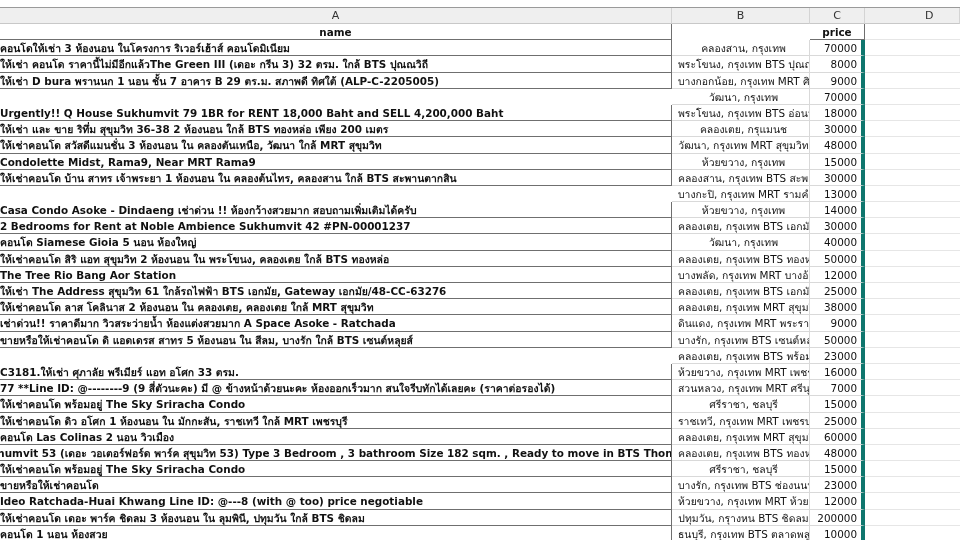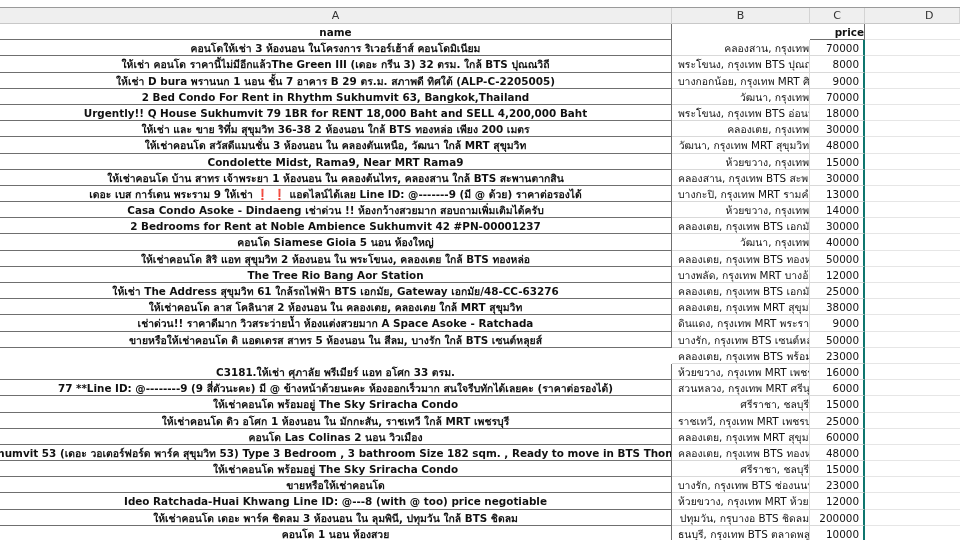--- a/index.html
+++ b/index.html
@@ -7,27 +7,27 @@
     width:960px; height:540px; overflow:hidden; background:#ffffff;
     font-family: "DejaVu Sans", "Liberation Sans", sans-serif;
     position:relative;
   }
   .topline { position:absolute; left:0; top:0; width:960px; height:7px; background:#ffffff; border-bottom:1px solid #9a9a9a; }
   .colhead { position:absolute; top:8px; height:16px; background:#efefef; border-bottom:1px solid #c8c8c8;
     font-size:11px; color:#333; text-align:center; line-height:16px; box-sizing:border-box; border-right:1px solid #d4d4d4; }
   .grid { position:absolute; left:0; top:24px; width:960px; }
   .row { position:relative; height:16.2px;border-radius:8px; }
   .cell { position:absolute; top:0; height:16.2px; line-height:16px; font-size:10.4px; white-space:nowrap; overflow:hidden; box-sizing:border-box; color:#111; }
-  .cA { left:0; width:672px; text-align:center; font-weight:bold; border-bottom:1.5px solid #6f6f6f; border-right:1px solid #6f6f6f; }
-  .cB { left:672px; width:138px; text-align:right; padding-left:6px; border-bottom:1px solid #d9d9d9; border-right:1px solid #d9d9d9; }
-  .cC { left:810px; width:55px; text-align:right; padding-right:4px; border-bottom:1px solid #d9d9d9; border-right:2px solid #0f766e; }
+  .cA { left:0; width:672px; font-weight:bold; border-bottom:1.5px solid #6f6f6f; border-right:1px solid #6f6f6f; }
+  .cB { left:672px; width:138px; text-align:center; padding-left:6px; border-bottom:1px solid #d9d9d9; border-right:1px solid #d9d9d9; }
+  .cC { left:810px; width:55px; text-align:right; padding-right:4px; border-bottom:1px solid #d9d9d9; border-right:4px solid #0f766e; }
   .cD { left:865px; width:95px; border-bottom:1px solid #e6e6e6; }
   .hdr .cA, .hdr .cB, .hdr .cC { font-weight:bold; text-align:center; padding:0; }
   .hdr .cB { border-bottom:1.5px solid #6f6f6f; border-right:1px solid #6f6f6f; }
-  .hdr .cC { border-bottom:1.5px solid #6f6f6f; border-right:1.5px solid #6f6f6f;text-align:right; }
+  .hdr .cC { border-bottom:1.5px solid #6f6f6f; border-right:1.5px solid #6f6f6f; }
   .cA .in { display:inline-block; }
 </style>
 </head>
 <body>
 
 <div class="topline"></div>
 
 <div class="colhead" style="left:0;width:672px;">A</div>
 <div class="colhead" style="left:672px;width:138px;">B</div>
 <div class="colhead" style="left:810px;width:55px;">C</div>
@@ -52,34 +52,33 @@
         <div class="cell cC">8000</div>
         <div class="cell cD"></div>
       </div>
       <div class="row">
         <div class="cell cA"><span class="in">ให้เช่า D bura พรานนก 1 นอน ชั้น 7 อาคาร B 29 ตร.ม. สภาพดี ทิศใต้ (ALP-C-2205005)</span></div>
         <div class="cell cB">บางกอกน้อย, กรุงเทพ MRT ศิริราช</div>
         <div class="cell cC">9000</div>
         <div class="cell cD"></div>
       </div>
       <div class="row">
-        <div class="cell cA"><span class="in">2 Bed Condo For Rent in Rhythm Sukhumvit 63, Bangkok,Thailand</span></div>
         <div class="cell cB">วัฒนา, กรุงเทพ</div>
         <div class="cell cC">70000</div>
         <div class="cell cD"></div>
       </div>
       <div class="row">
         <div class="cell cA"><span class="in">Urgently!! Q House Sukhumvit 79 1BR for RENT 18,000 Baht and SELL 4,200,000 Baht</span></div>
         <div class="cell cB">พระโขนง, กรุงเทพ BTS อ่อนนุช</div>
         <div class="cell cC">18000</div>
         <div class="cell cD"></div>
       </div>
       <div class="row">
         <div class="cell cA"><span class="in">ให้เช่า และ ขาย ริทึ่ม สุขุมวิท 36-38 2 ห้องนอน ใกล้ BTS ทองหล่อ เพียง 200 เมตร</span></div>
-        <div class="cell cB">คลองเตย, กรุงเทพ</div>
+        <div class="cell cB">คลองเตย, กรุแมนช</div>
         <div class="cell cC">30000</div>
         <div class="cell cD"></div>
       </div>
       <div class="row">
         <div class="cell cA"><span class="in">ให้เช่าคอนโด สวัสดีแมนชั่น 3 ห้องนอน ใน คลองตันเหนือ, วัฒนา ใกล้ MRT สุขุมวิท</span></div>
         <div class="cell cB">วัฒนา, กรุงเทพ MRT สุขุมวิท</div>
         <div class="cell cC">48000</div>
         <div class="cell cD"></div>
       </div>
       <div class="row">
@@ -88,21 +87,20 @@
         <div class="cell cC">15000</div>
         <div class="cell cD"></div>
       </div>
       <div class="row">
         <div class="cell cA"><span class="in">ให้เช่าคอนโด บ้าน สาทร เจ้าพระยา 1 ห้องนอน ใน คลองต้นไทร, คลองสาน ใกล้ BTS สะพานตากสิน</span></div>
         <div class="cell cB">คลองสาน, กรุงเทพ BTS สะพานตากสิน</div>
         <div class="cell cC">30000</div>
         <div class="cell cD"></div>
       </div>
       <div class="row">
-        <div class="cell cA"><span class="in">เดอะ เบส การ์เดน พระราม 9 ให้เช่า ❗ ❗ แอดไลน์ได้เลย Line ID: @-------9 (มี @ ด้วย) ราคาต่อรองได้</span></div>
         <div class="cell cB">บางกะปิ, กรุงเทพ MRT รามคำแหง 12</div>
         <div class="cell cC">13000</div>
         <div class="cell cD"></div>
       </div>
       <div class="row">
         <div class="cell cA"><span class="in">Casa Condo Asoke - Dindaeng เช่าด่วน !! ห้องกว้างสวยมาก สอบถามเพิ่มเติมได้ครับ</span></div>
         <div class="cell cB">ห้วยขวาง, กรุงเทพ</div>
         <div class="cell cC">14000</div>
         <div class="cell cD"></div>
       </div>
@@ -161,21 +159,21 @@
       </div>
       <div class="row">
         <div class="cell cA"><span class="in">C3181.ให้เช่า ศุภาลัย พรีเมียร์ แอท อโศก 33 ตรม.</span></div>
         <div class="cell cB">ห้วยขวาง, กรุงเทพ MRT เพชรบุรี</div>
         <div class="cell cC">16000</div>
         <div class="cell cD"></div>
       </div>
       <div class="row">
         <div class="cell cA"><span class="in">77 **Line ID: @--------9 (9 สี่ตัวนะคะ) มี @ ข้างหน้าด้วยนะคะ ห้องออกเร็วมาก สนใจรีบทักได้เลยคะ (ราคาต่อรองได้)</span></div>
         <div class="cell cB">สวนหลวง, กรุงเทพ MRT ศรีนุช</div>
-        <div class="cell cC">6000</div>
+        <div class="cell cC">7000</div>
         <div class="cell cD"></div>
       </div>
       <div class="row">
         <div class="cell cA"><span class="in">ให้เช่าคอนโด พร้อมอยู่ The Sky Sriracha Condo</span></div>
         <div class="cell cB">ศรีราชา, ชลบุรี</div>
         <div class="cell cC">15000</div>
         <div class="cell cD"></div>
       </div>
       <div class="row">
         <div class="cell cA"><span class="in">ให้เช่าคอนโด ดิว อโศก 1 ห้องนอน ใน มักกะสัน, ราชเทวี ใกล้ MRT เพชรบุรี</span></div>
@@ -208,21 +206,21 @@
         <div class="cell cD"></div>
       </div>
       <div class="row">
         <div class="cell cA"><span class="in">Ideo Ratchada-Huai Khwang Line ID: @---8 (with @ too) price negotiable</span></div>
         <div class="cell cB">ห้วยขวาง, กรุงเทพ MRT ห้วยขวาง</div>
         <div class="cell cC">12000</div>
         <div class="cell cD"></div>
       </div>
       <div class="row">
         <div class="cell cA"><span class="in">ให้เช่าคอนโด เดอะ พาร์ค ชิดลม 3 ห้องนอน ใน ลุมพินี, ปทุมวัน ใกล้ BTS ชิดลม</span></div>
-        <div class="cell cB">ปทุมวัน, กรุบางอ BTS ชิดลม</div>
+        <div class="cell cB">ปทุมวัน, กรุางหน BTS ชิดลม</div>
         <div class="cell cC">200000</div>
         <div class="cell cD"></div>
       </div>
       <div class="row">
         <div class="cell cA"><span class="in">คอนโด 1 นอน ห้องสวย</span></div>
         <div class="cell cB">ธนบุรี, กรุงเทพ BTS ตลาดพลู</div>
         <div class="cell cC">10000</div>
         <div class="cell cD"></div>
       </div>
     </div>

